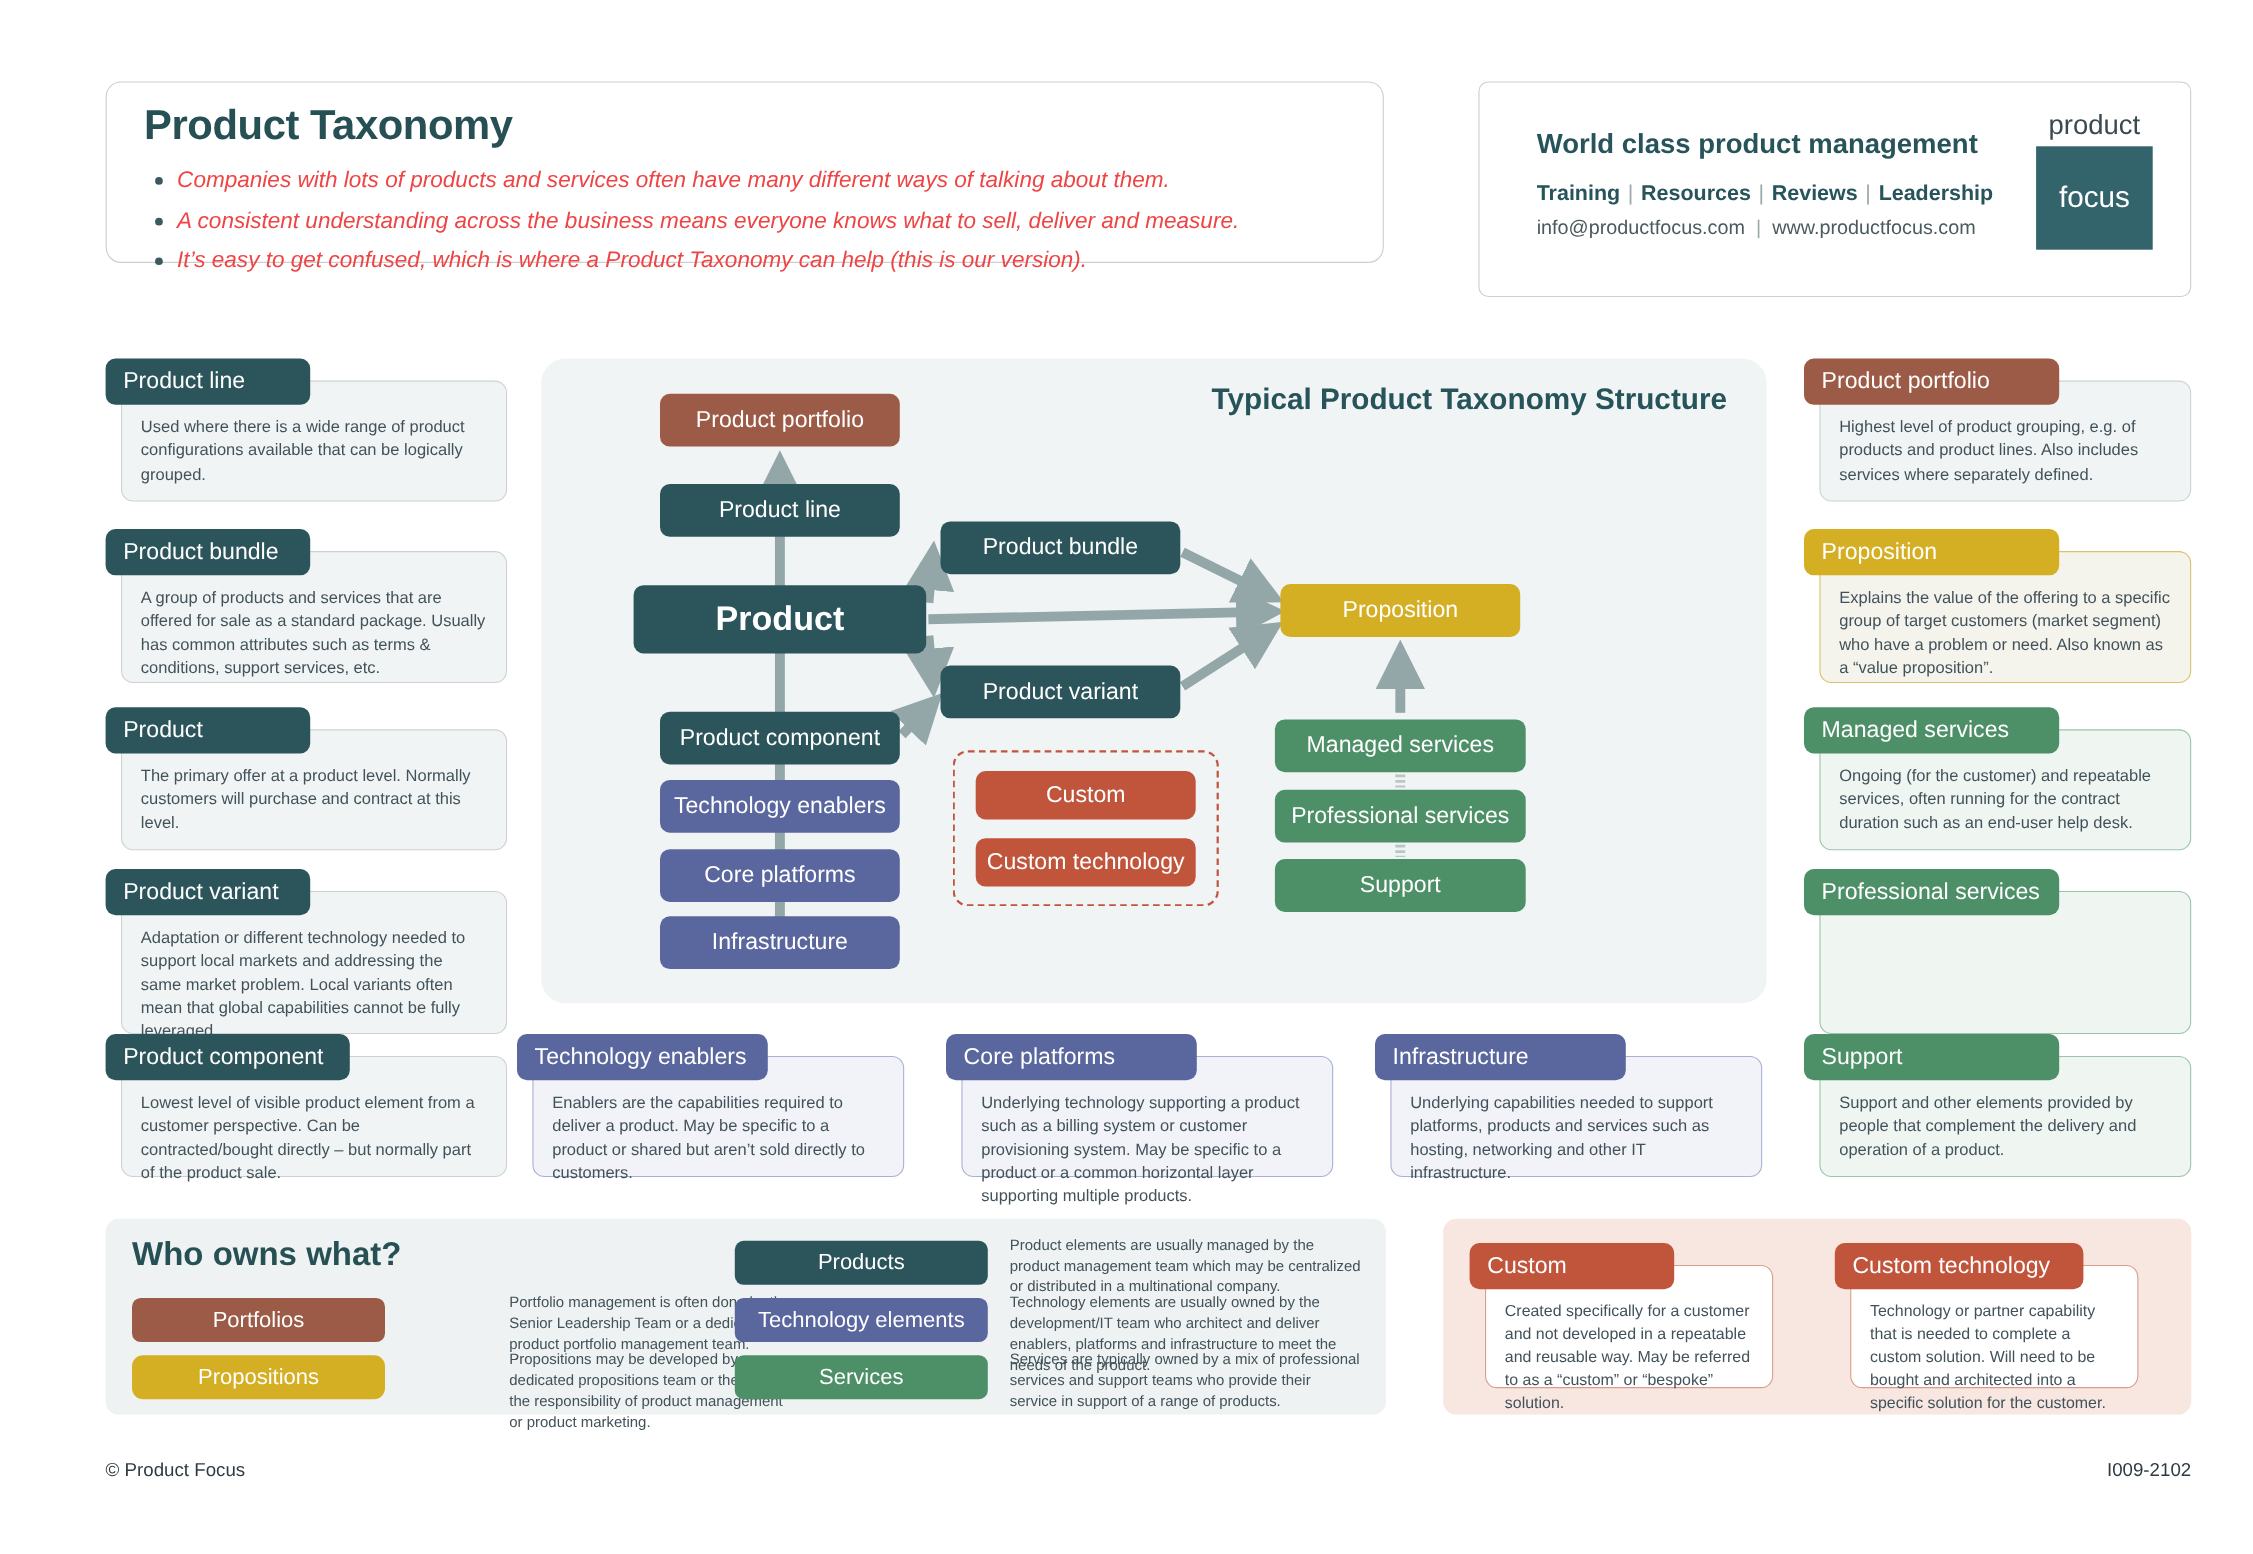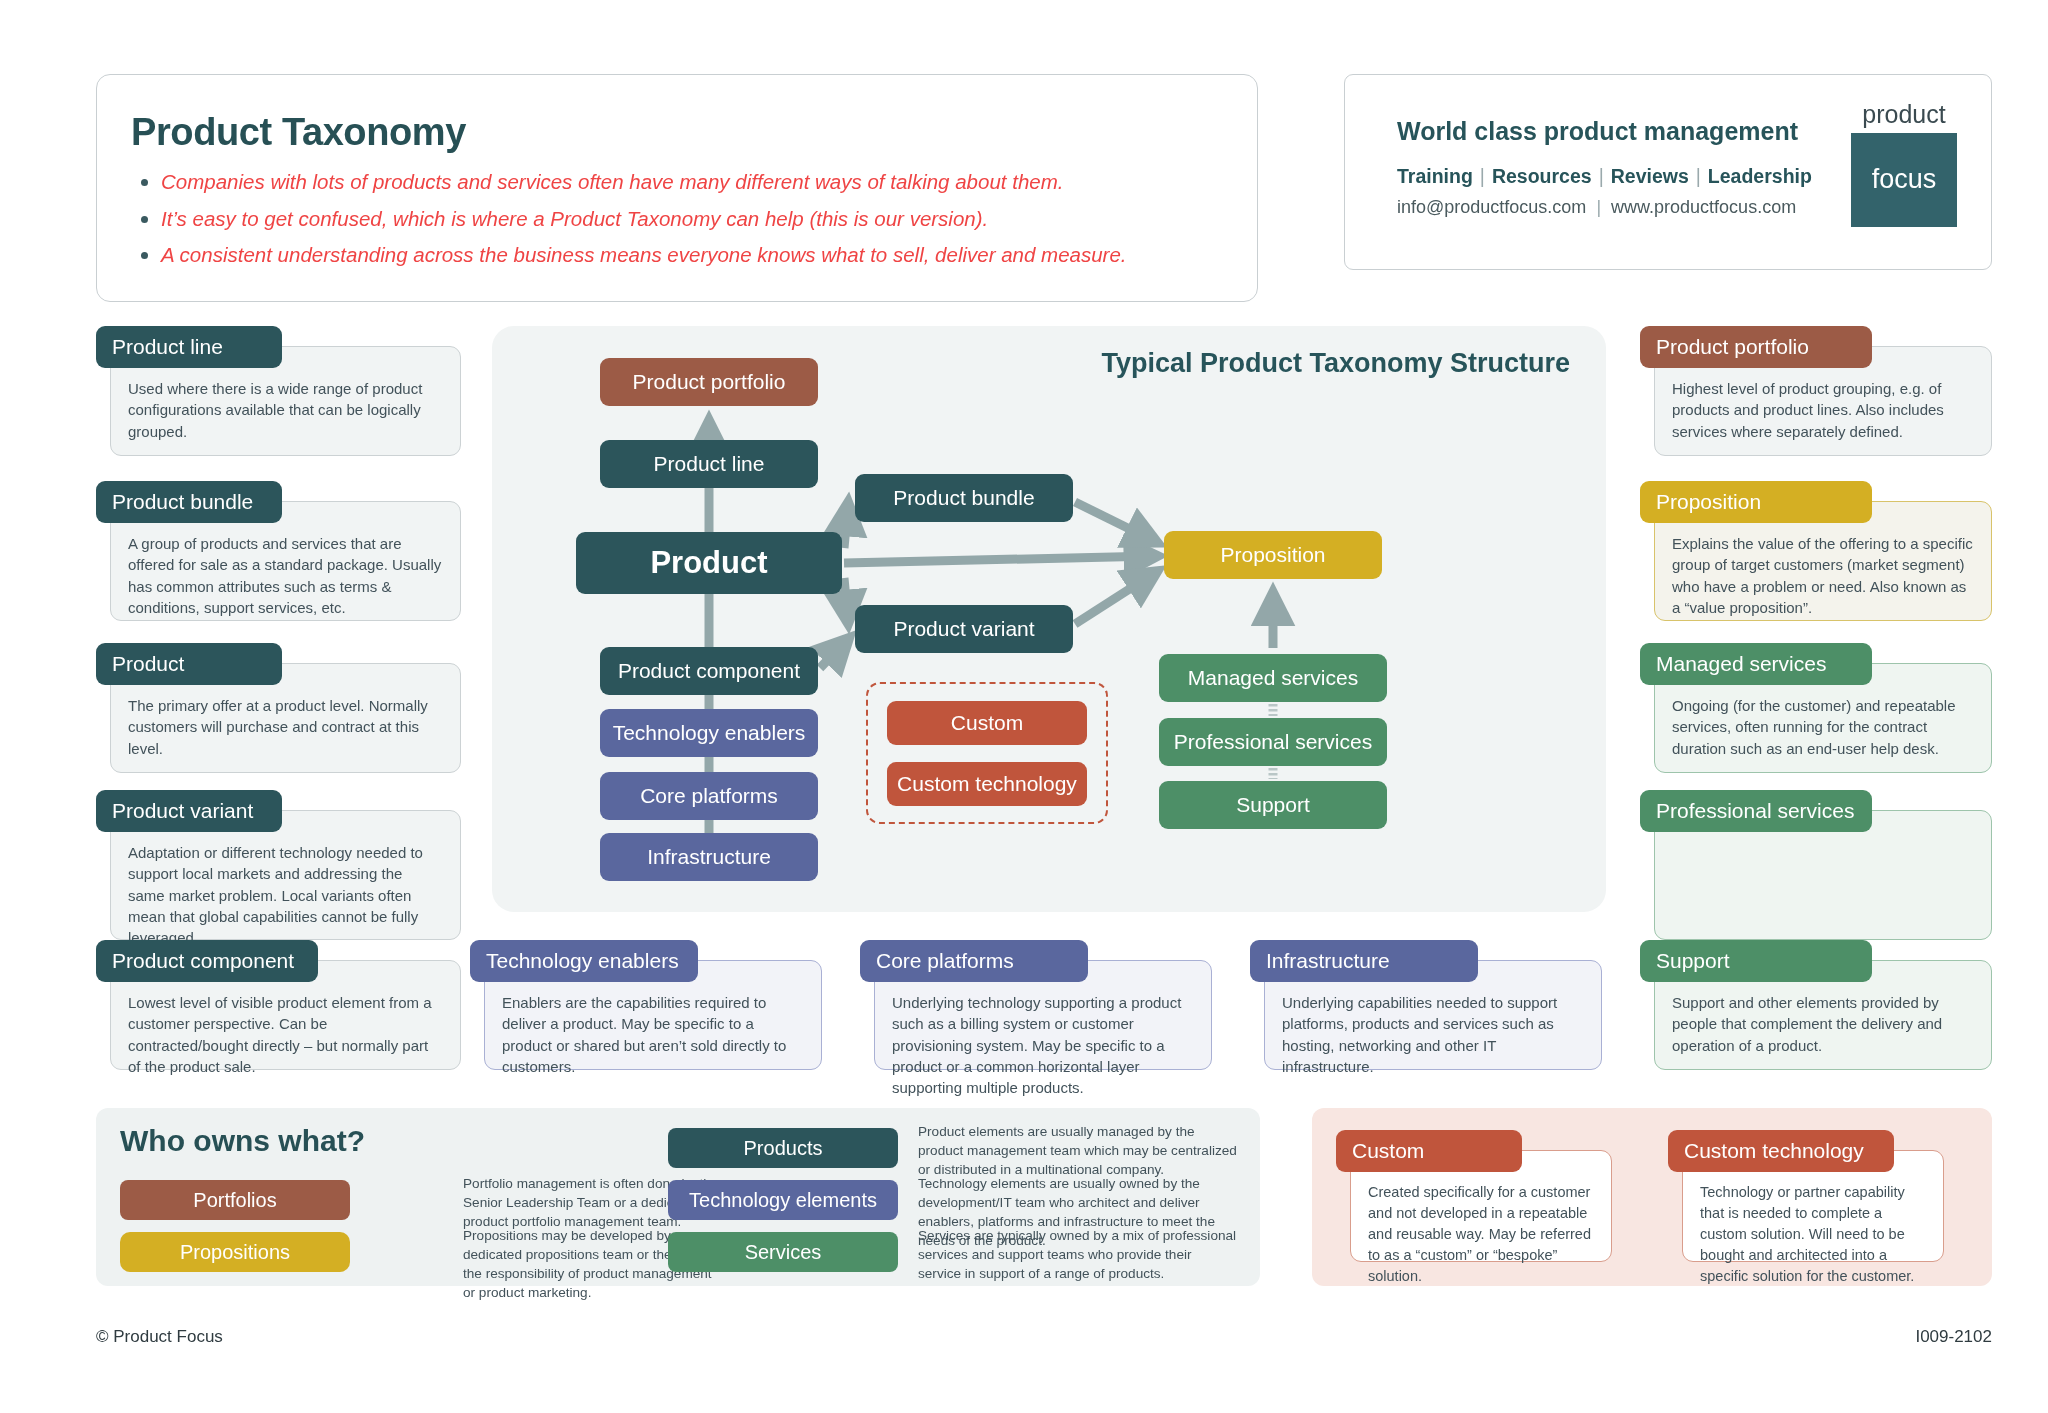--- a/index.html
+++ b/index.html
@@ -7,23 +7,23 @@
     width: 2048px; height: 1413px;
     background: #ffffff;
     font-family: "Liberation Sans", sans-serif;
     color: #2f3b40;
     overflow: hidden;
   }
   .page { position: relative; width: 2048px; height: 1413px; }
 
   
   .hdr-left {
-    position: absolute; left: 96px; top: 74px; width: 1162px; height: 228px;
+    position: absolute; left: 96px; top: 74px; width: 1162px; height: 165px;
     border: 1.5px solid #c9cfd2; border-radius: 14px; background: #fff;
-    padding: 36px 34px 0 34px;
+    padding: 18px 34px 0 34px;
   }
   .hdr-title {
     font-size: 38px; font-weight: bold; color: #275055; letter-spacing: -0.4px;
     margin-bottom: 14px;
   }
   .bullet-row { display: flex; align-items: flex-start; margin-bottom: 9px; }
   .bullet-dot {
     width: 7px; height: 7px; border-radius: 50%; background: #3a5a60;
     margin: 11px 13px 0 10px; flex: 0 0 auto;
   }
@@ -142,25 +142,25 @@
 
   <div class="hdr-left">
     <div class="hdr-title">Product Taxonomy</div>
     <div id="bullets">
         <div class="bullet-row">
           <span class="bullet-dot"></span>
           <span class="bullet-txt">Companies with lots of products and services often have many different ways of talking about them.</span>
         </div>
         <div class="bullet-row">
           <span class="bullet-dot"></span>
-          <span class="bullet-txt">It’s easy to get confused, which is where a Product Taxonomy can help (this is our version).</span>
+          <span class="bullet-txt">A consistent understanding across the business means everyone knows what to sell, deliver and measure.</span>
         </div>
         <div class="bullet-row">
           <span class="bullet-dot"></span>
-          <span class="bullet-txt">A consistent understanding across the business means everyone knows what to sell, deliver and measure.</span>
+          <span class="bullet-txt">It’s easy to get confused, which is where a Product Taxonomy can help (this is our version).</span>
         </div>
       </div>
   </div>
 
   <div class="hdr-right">
     <div class="pf-tag">World class product management</div>
     <div class="pf-nav">
       <span>Training</span><span class="sep">|</span><span>Resources</span><span class="sep">|</span><span>Reviews</span><span class="sep">|</span><span>Leadership</span>
     </div>
     <div class="pf-contact">

